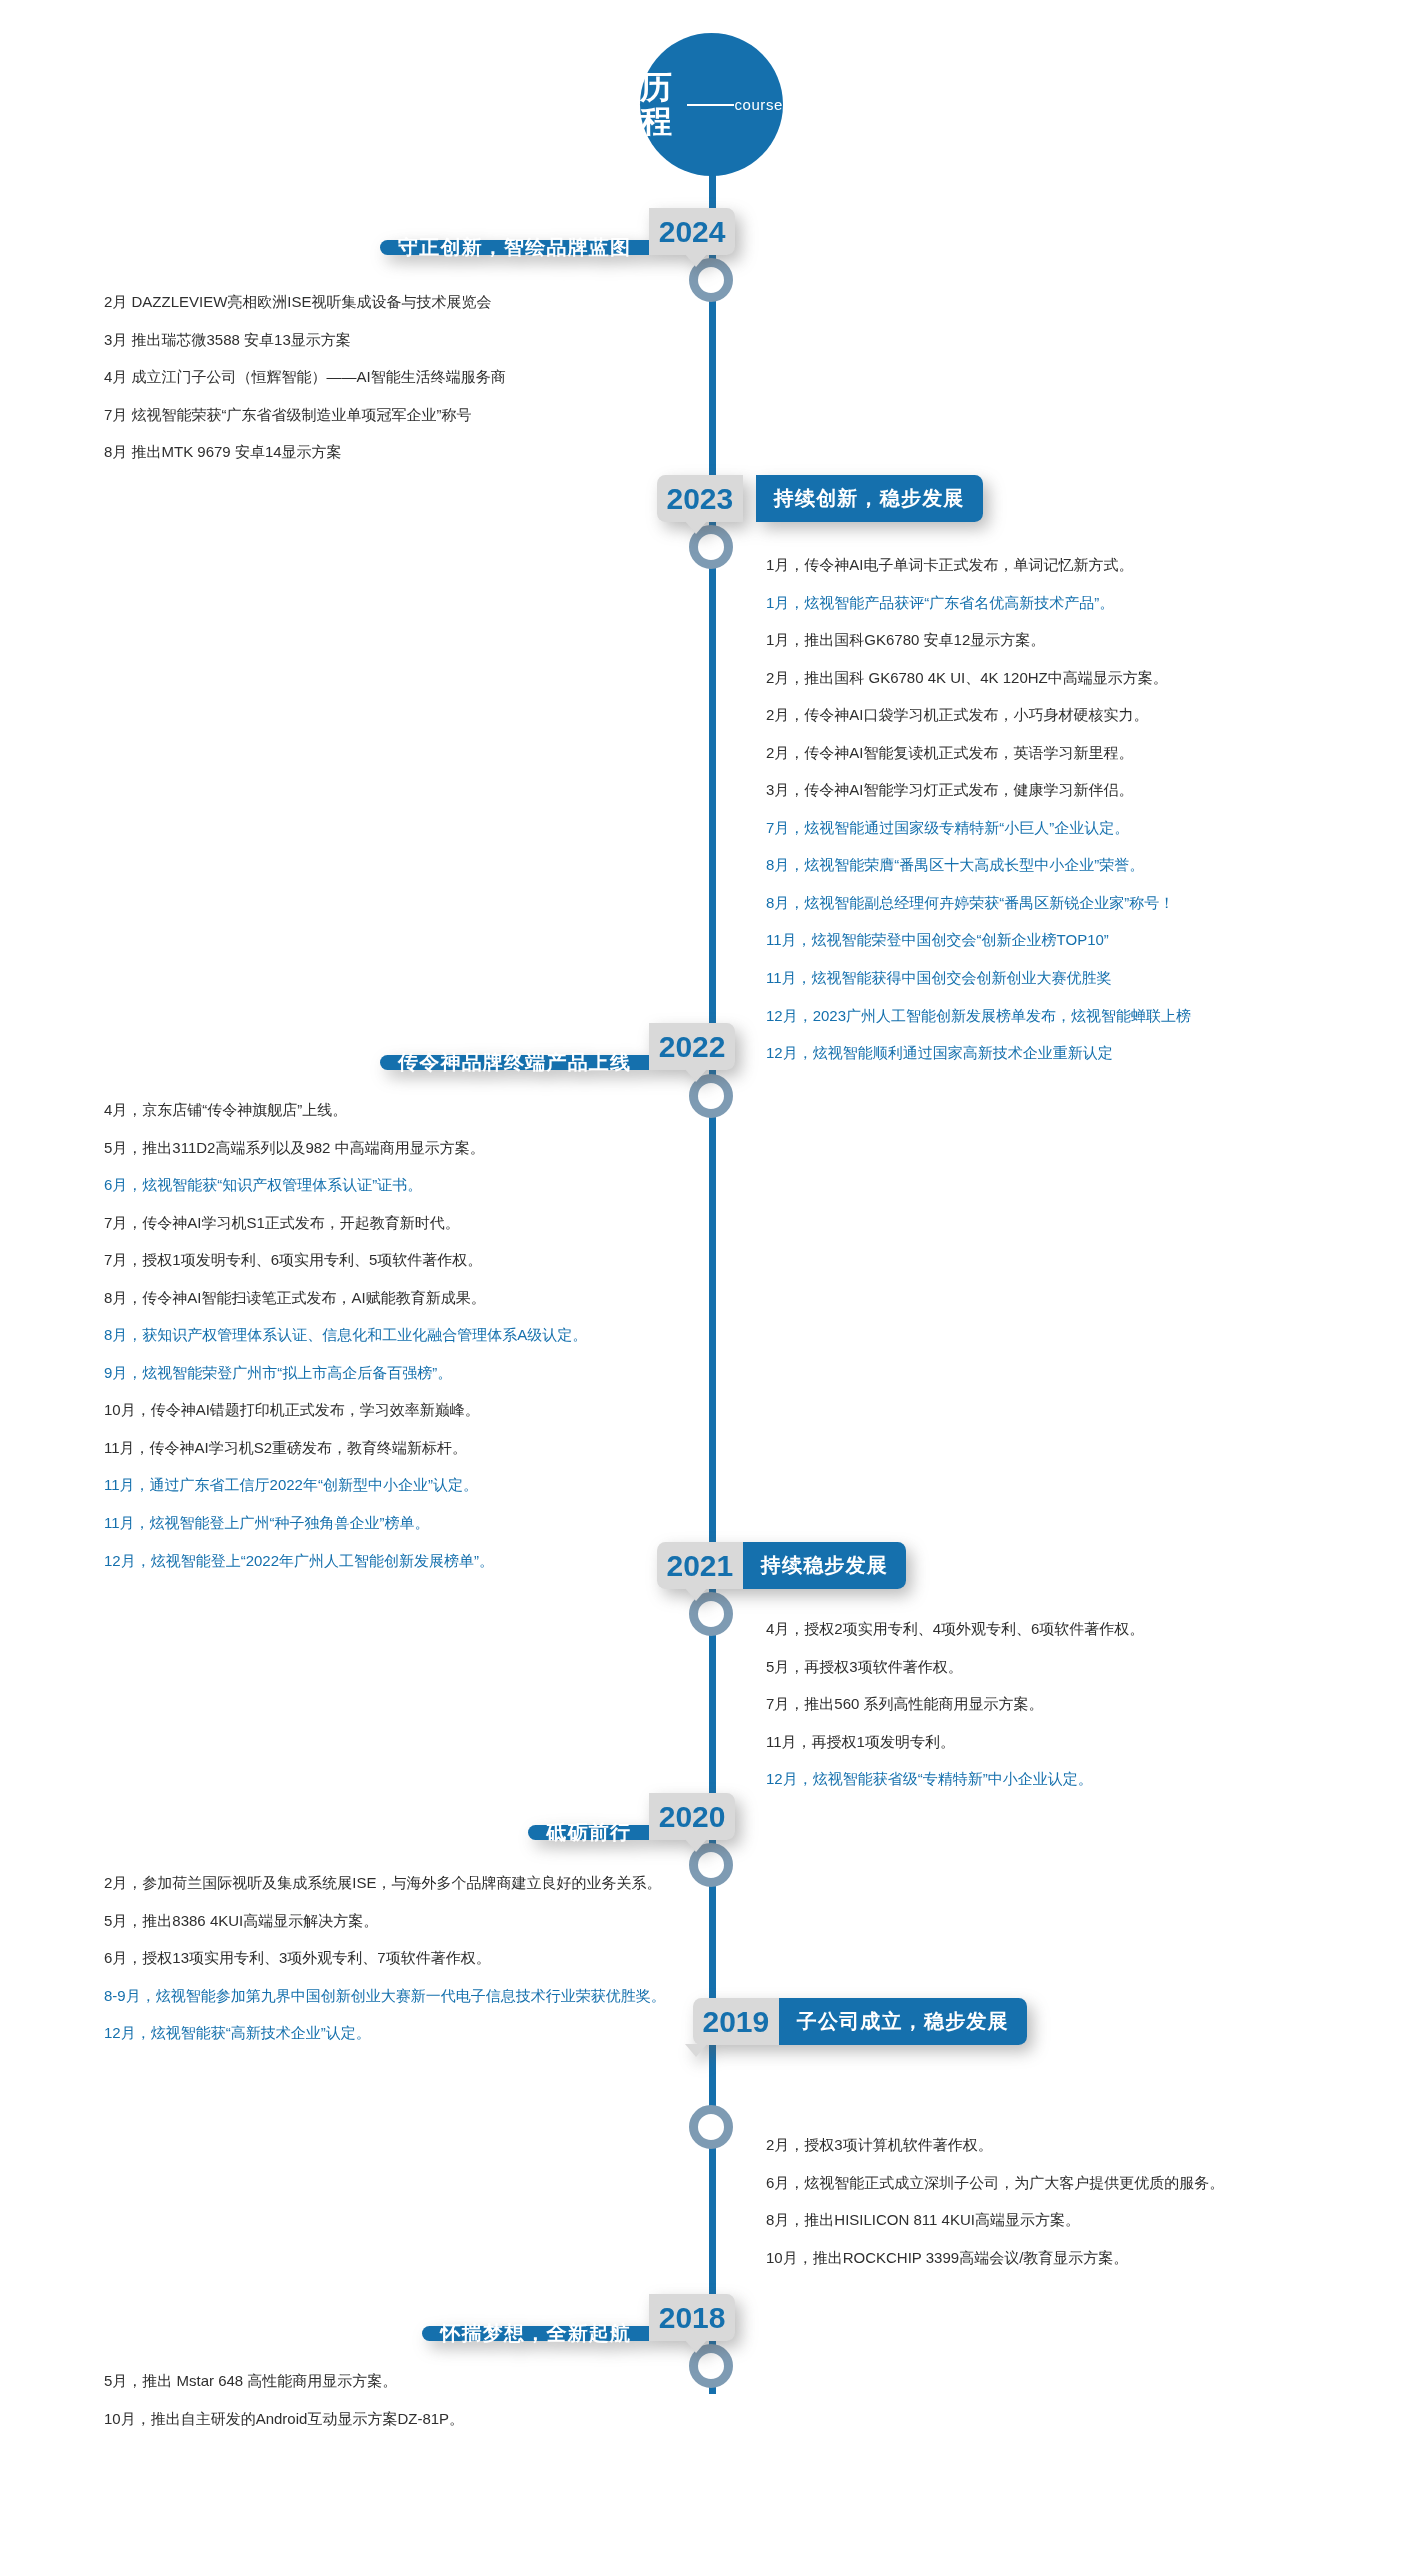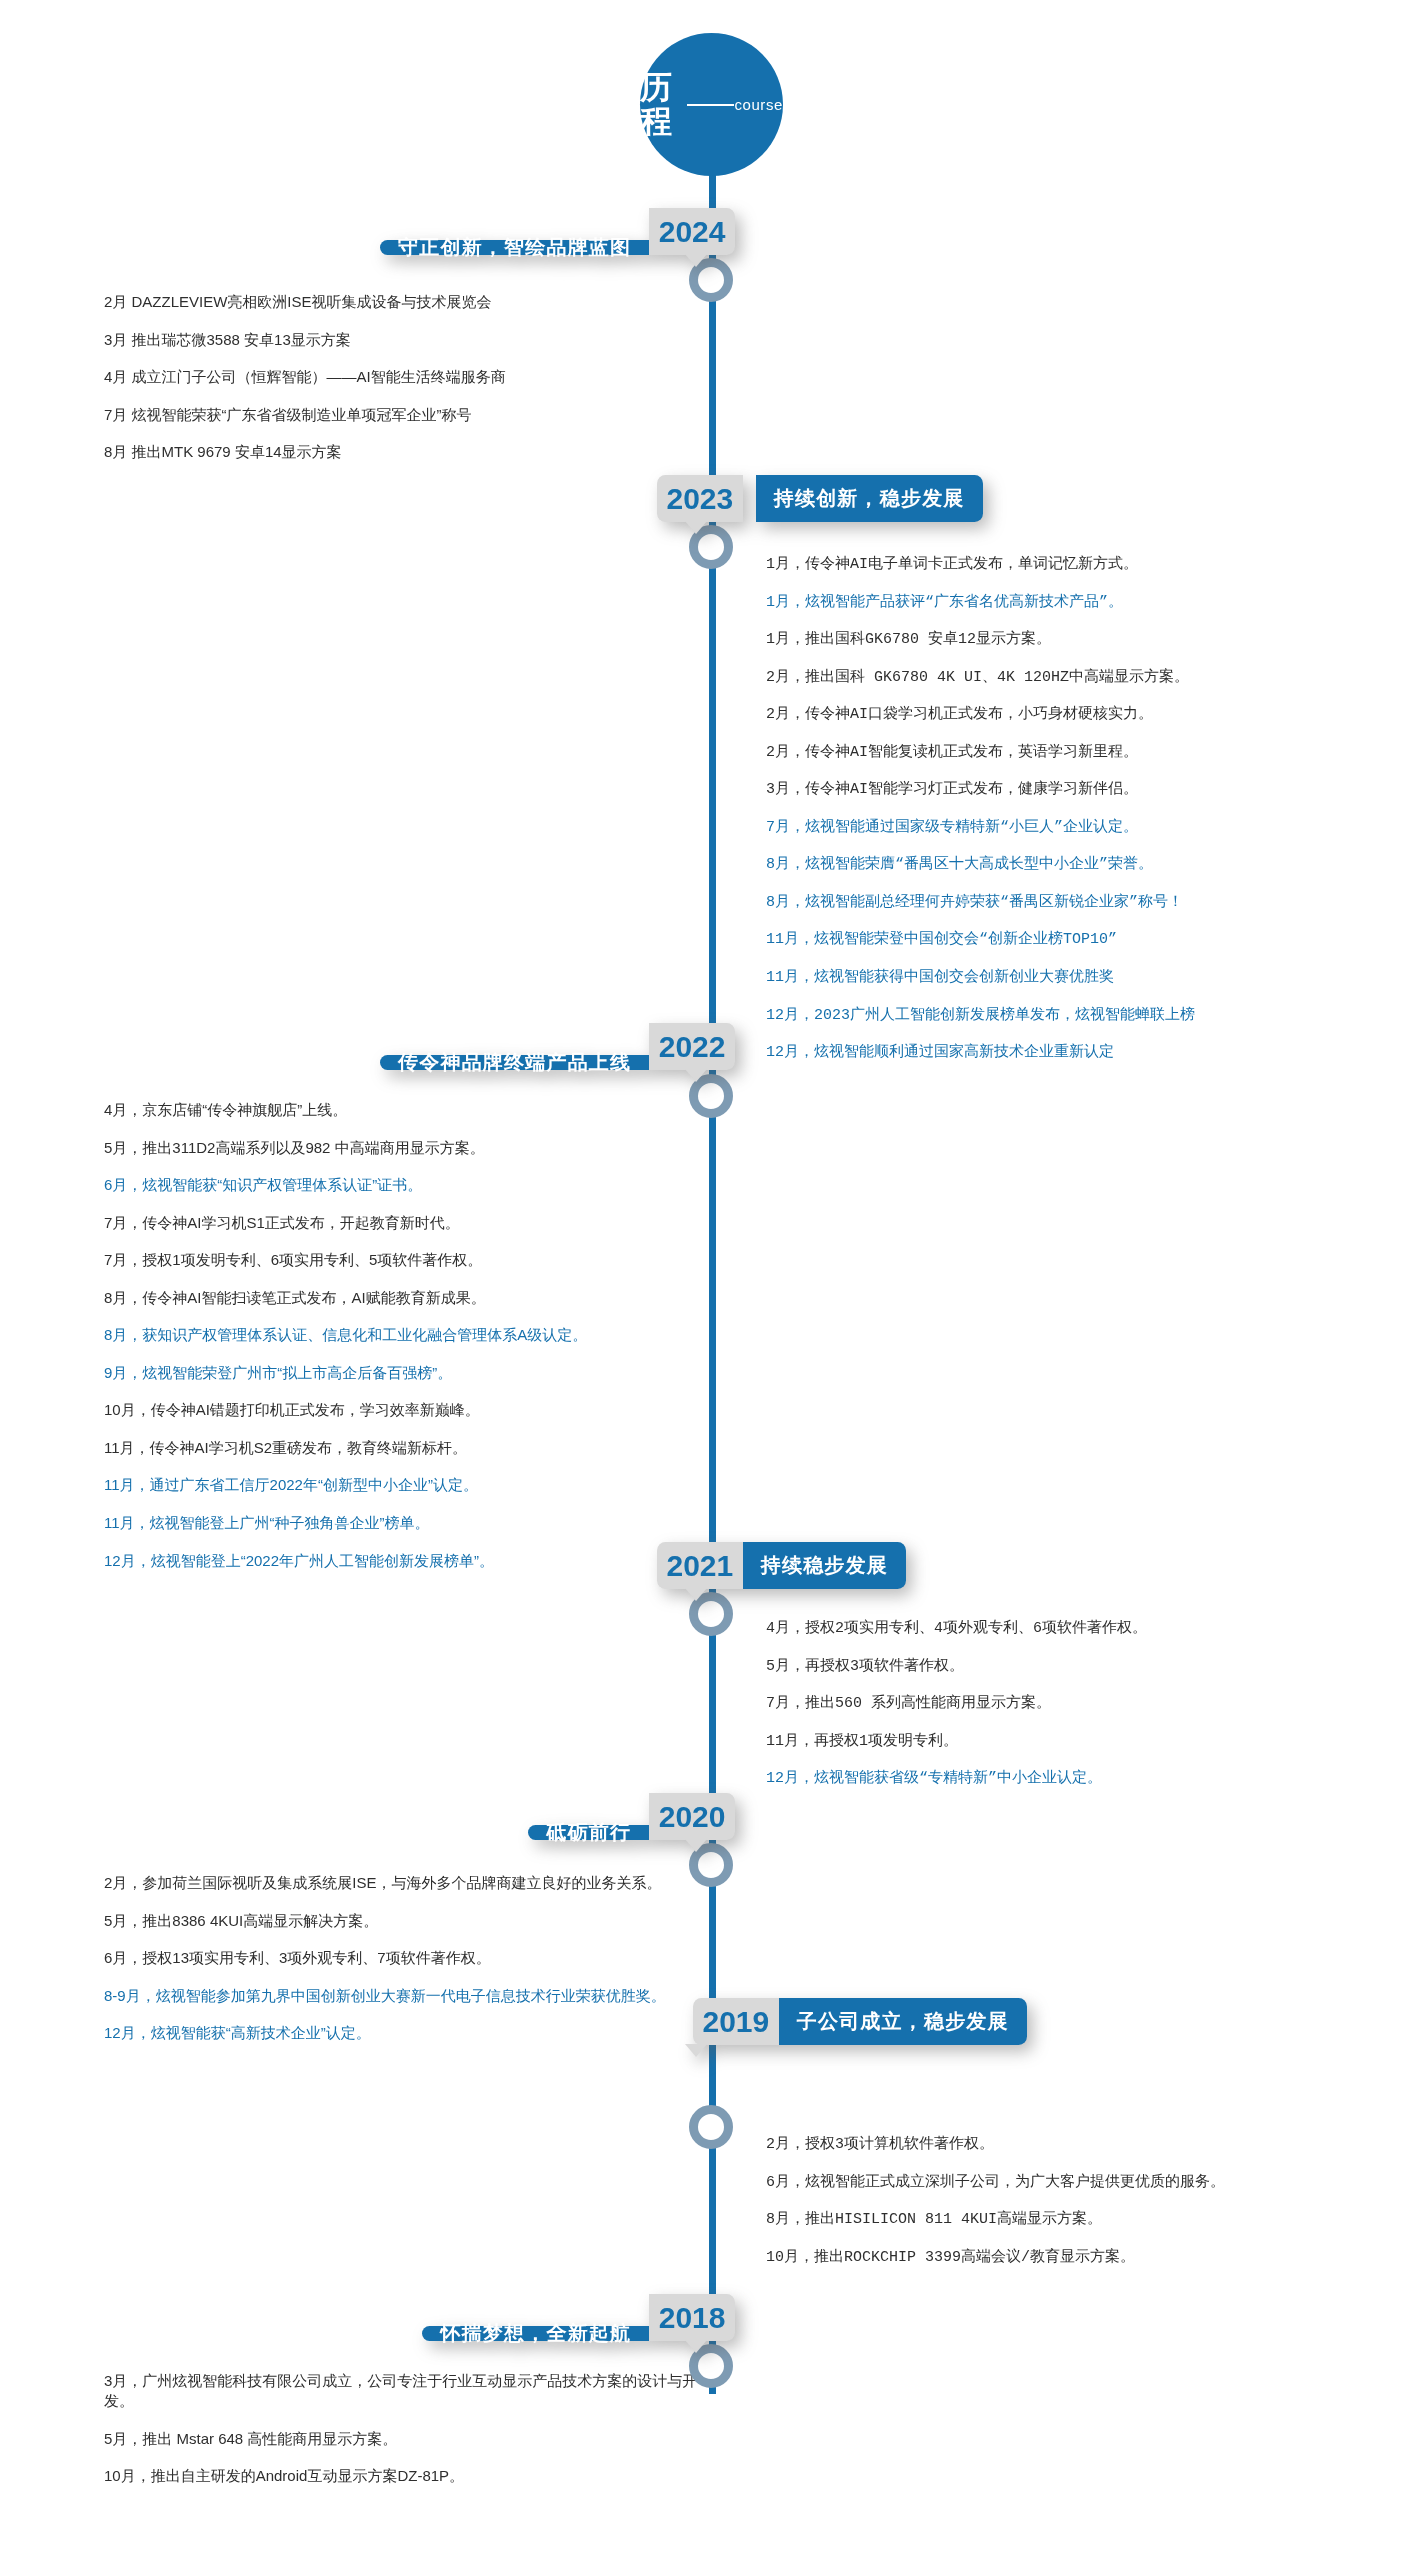--- a/index.html
+++ b/index.html
@@ -132,21 +132,21 @@
     line-height: 1.35;
     color: #2e2e2e;
     margin-bottom: 17.3px;
     white-space: nowrap;
     font-weight: 400;
   }
   .events .ev.hl { color: #1570ad; }
   .events.wrap .ev { white-space: normal; }
 
   .events.left-list  { left: 104px; text-align: left; }
-  .events.right-list { left: 766px; text-align: left; font-family: Liberation Mono, monospace; }
+  .events.right-list { left: 766px; text-align: left; }
 </style>
 </head>
 <body>
 
 <div id="page">
 
   <div class="spine"></div>
 
   <div class="header-bubble">
     <div class="header-cn">历程</div>
@@ -249,20 +249,19 @@
         <div class="ev">8月，推出HISILICON 811 4KUI高端显示方案。</div>
         <div class="ev">10月，推出ROCKCHIP 3399高端会议/教育显示方案。</div>
       </div>
       <div class="ring" style="top: 2344px;"></div>
       <div class="node left" style="top: 2294px; right: 687px;">
         <div class="titlebox">怀揣梦想，全新起航</div>
         <div class="yearbox">2018</div>
         <div class="pointer"></div>
       </div>
       <div class="events left-list wrap" style="top: 2371px; left: 104px; width: 602px;">
-        <div class="ev">3月，广州炫视智能科技有限公司成立，公司专注于行业互动显示产品技术方案的设计与开发。</div>
         <div class="ev">5月，推出 Mstar 648 高性能商用显示方案。</div>
         <div class="ev">10月，推出自主研发的Android互动显示方案DZ-81P。</div>
       </div>
     </div>
 
 </div>
 
 
 </body></html>

